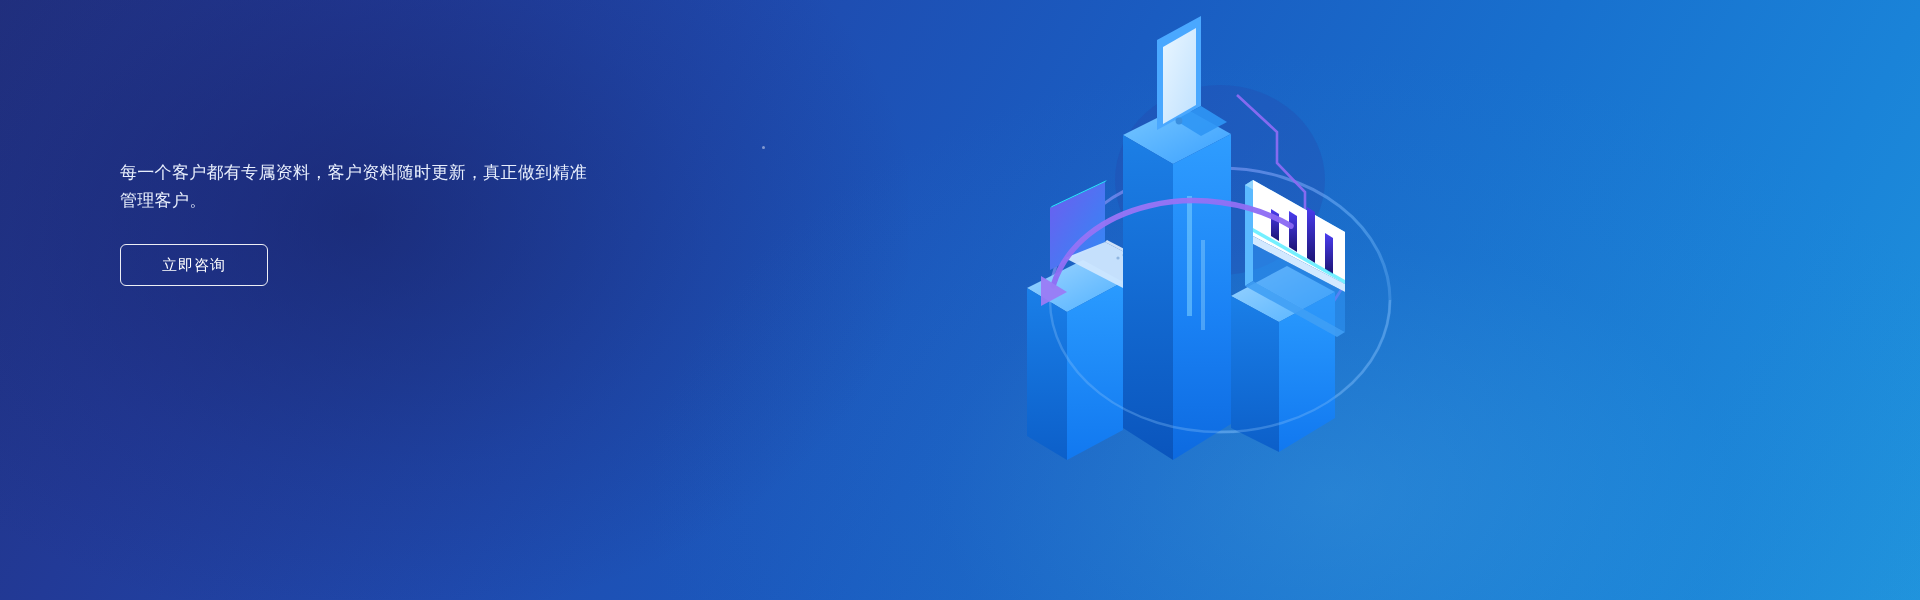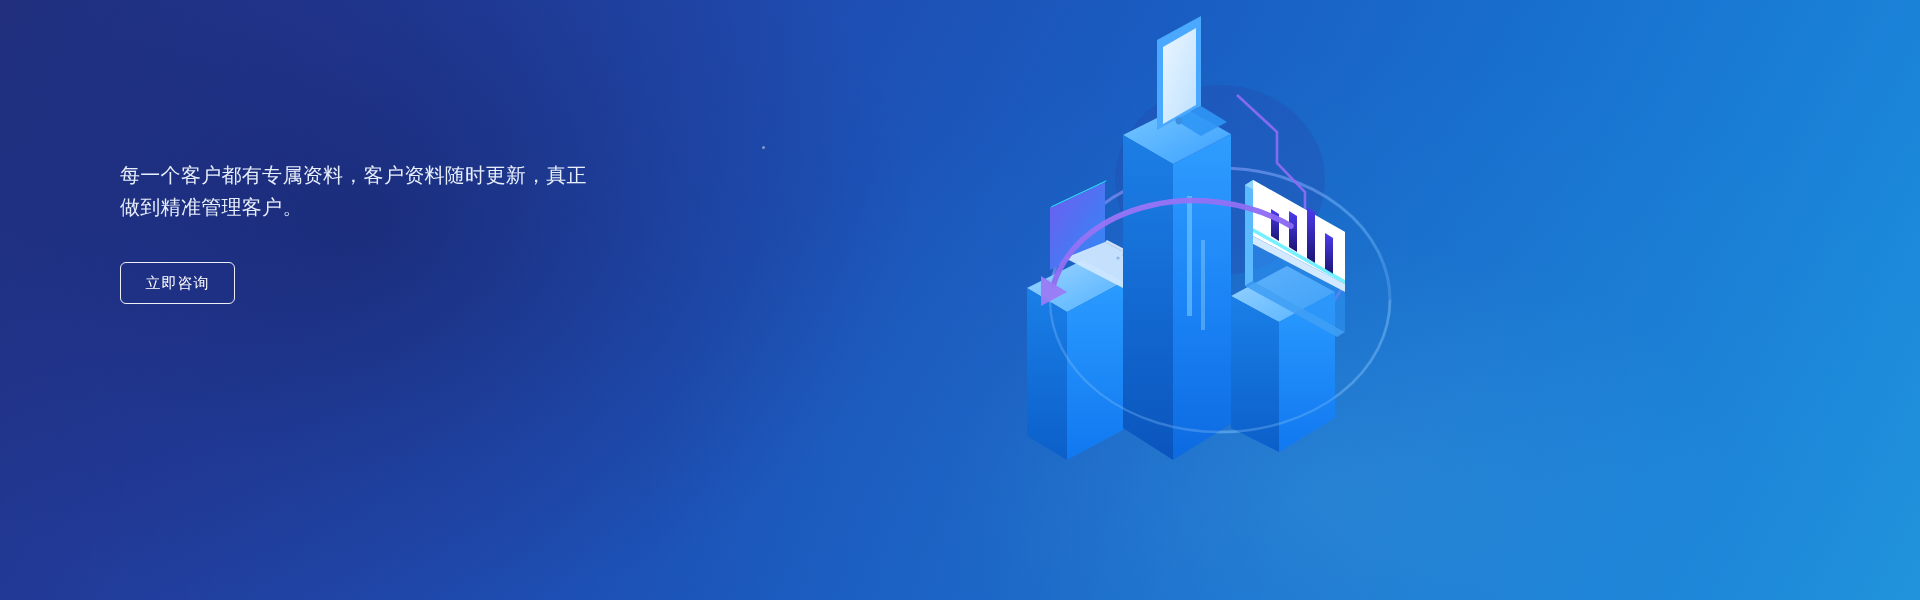--- a/index.html
+++ b/index.html
@@ -54,30 +54,30 @@
   .headline {
     font-size:30px;
     font-weight:bold;
     color:#ffffff;
     letter-spacing:1px;
     line-height:1.25;
     white-space:nowrap;
   }
   .subtitle {
     margin-top:26px;
-    font-size:20px;
+    font-size:17px;
     color:#e7eefc;
     line-height:1.62;
     width:480px;
     letter-spacing:0.3px;
   }
   .cta {
     display:block;
-    margin-top:38px;
-    width:115px;
+    margin-top:30px;
+    width:148px;
     height:42px;
     line-height:40px;
     text-align:center;
     border:1px solid rgba(255,255,255,0.92);
     border-radius:6px;
     color:#ffffff;
     font-size:15px;
     background:transparent;
     cursor:pointer;
     letter-spacing:1px;

